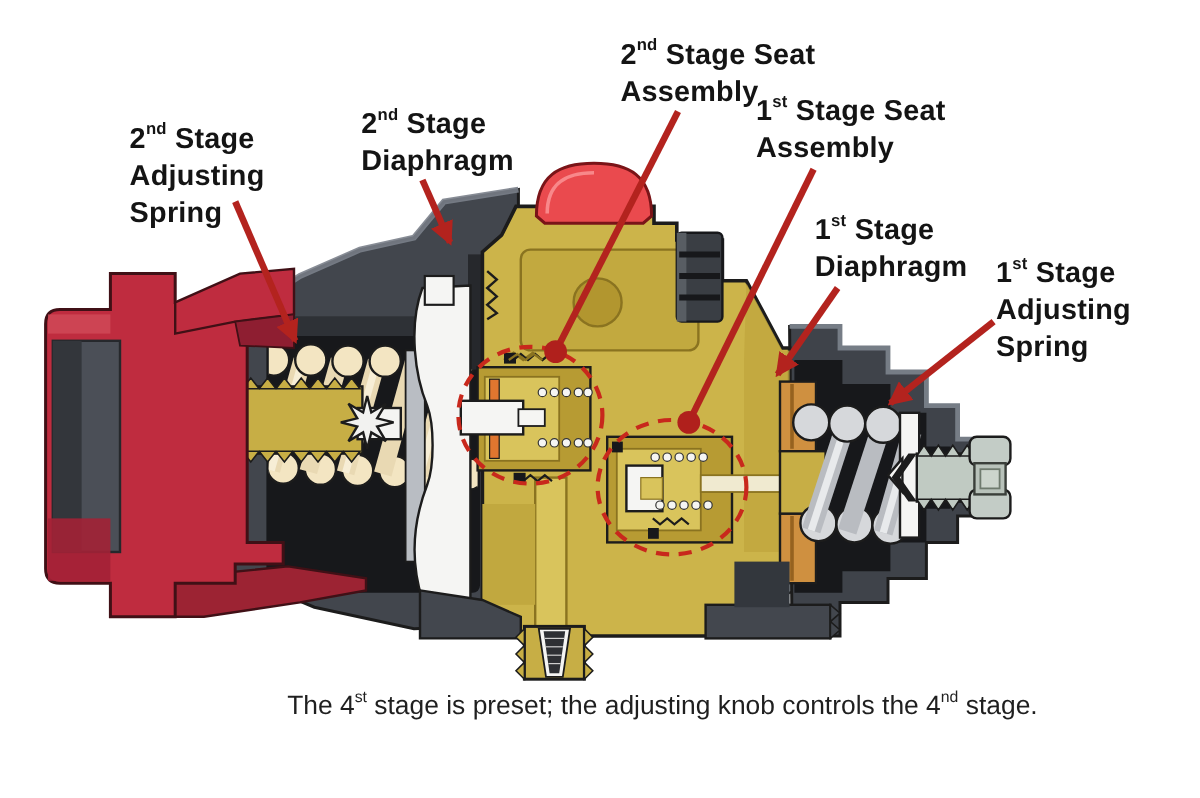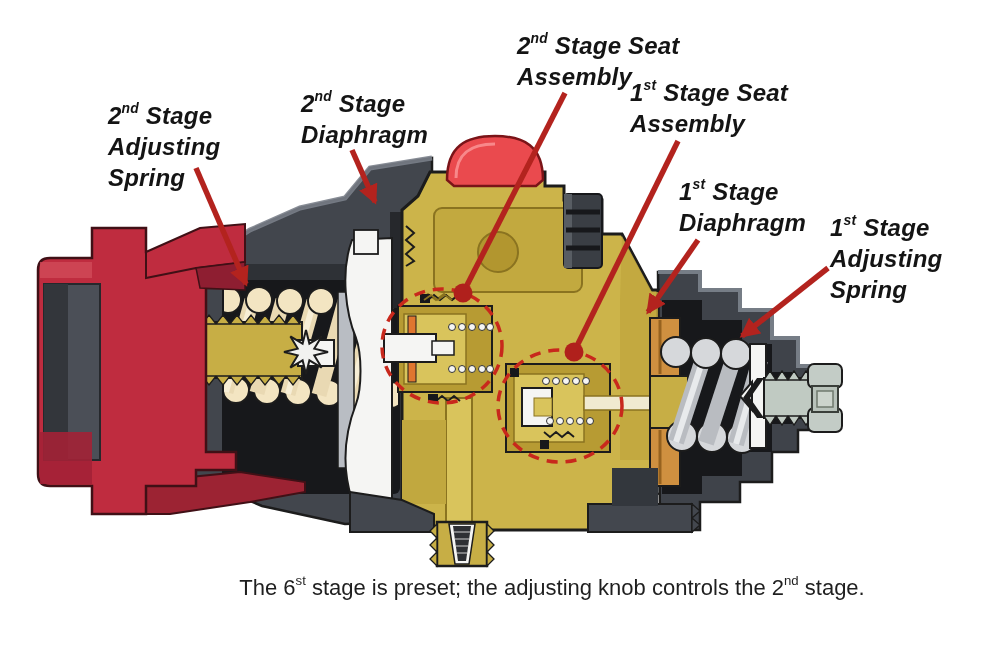--- a/index.html
+++ b/index.html
@@ -1,20 +1,20 @@
 <!DOCTYPE html>
 <html><head>
 <meta charset="utf-8">
 <style>
   html,body{margin:0;padding:0;background:#ffffff;}
   #stage{position:relative;width:1000px;height:665px;background:#ffffff;overflow:hidden;
          font-family:"Liberation Sans", sans-serif;}
   #diagram-svg{position:absolute;left:0;top:0;}
   .label{position:absolute;font-weight:700;font-size:24px;line-height:31px;color:#141414;
-         white-space:nowrap;letter-spacing:0.2px;font-style:italic;}
+         white-space:nowrap;letter-spacing:0.2px;}
   .label sup{font-size:58%;font-weight:700;position:relative;top:-0.15em;vertical-align:super;line-height:0;}
   .caption{position:absolute;left:102px;top:575px;width:900px;text-align:center;
            font-size:22px;font-weight:400;color:#1f1f1f;}
   .caption sup{font-size:60%;position:relative;top:-0.15em;vertical-align:super;line-height:0;}
 </style>
 </head>
 <body>
 
 <div id="stage">
 
@@ -289,16 +289,16 @@
   <div>Diaphragm</div>
 </div>
 
 <div class="label" style="left:830px;top:212px">
   <div><span>1</span><sup>st</sup><span> Stage</span></div>
   <div>Adjusting</div>
   <div>Spring</div>
 </div>
 
 <div class="caption">
-  <span>The 6</span><sup>st</sup><span> stage is preset; the adjusting knob controls the 2</span><sup>nd</sup><span> stage.</span>
+  <span>The 4</span><sup>st</sup><span> stage is preset; the adjusting knob controls the 4</span><sup>nd</sup><span> stage.</span>
 </div>
 
 </div>
 
 </body></html>

